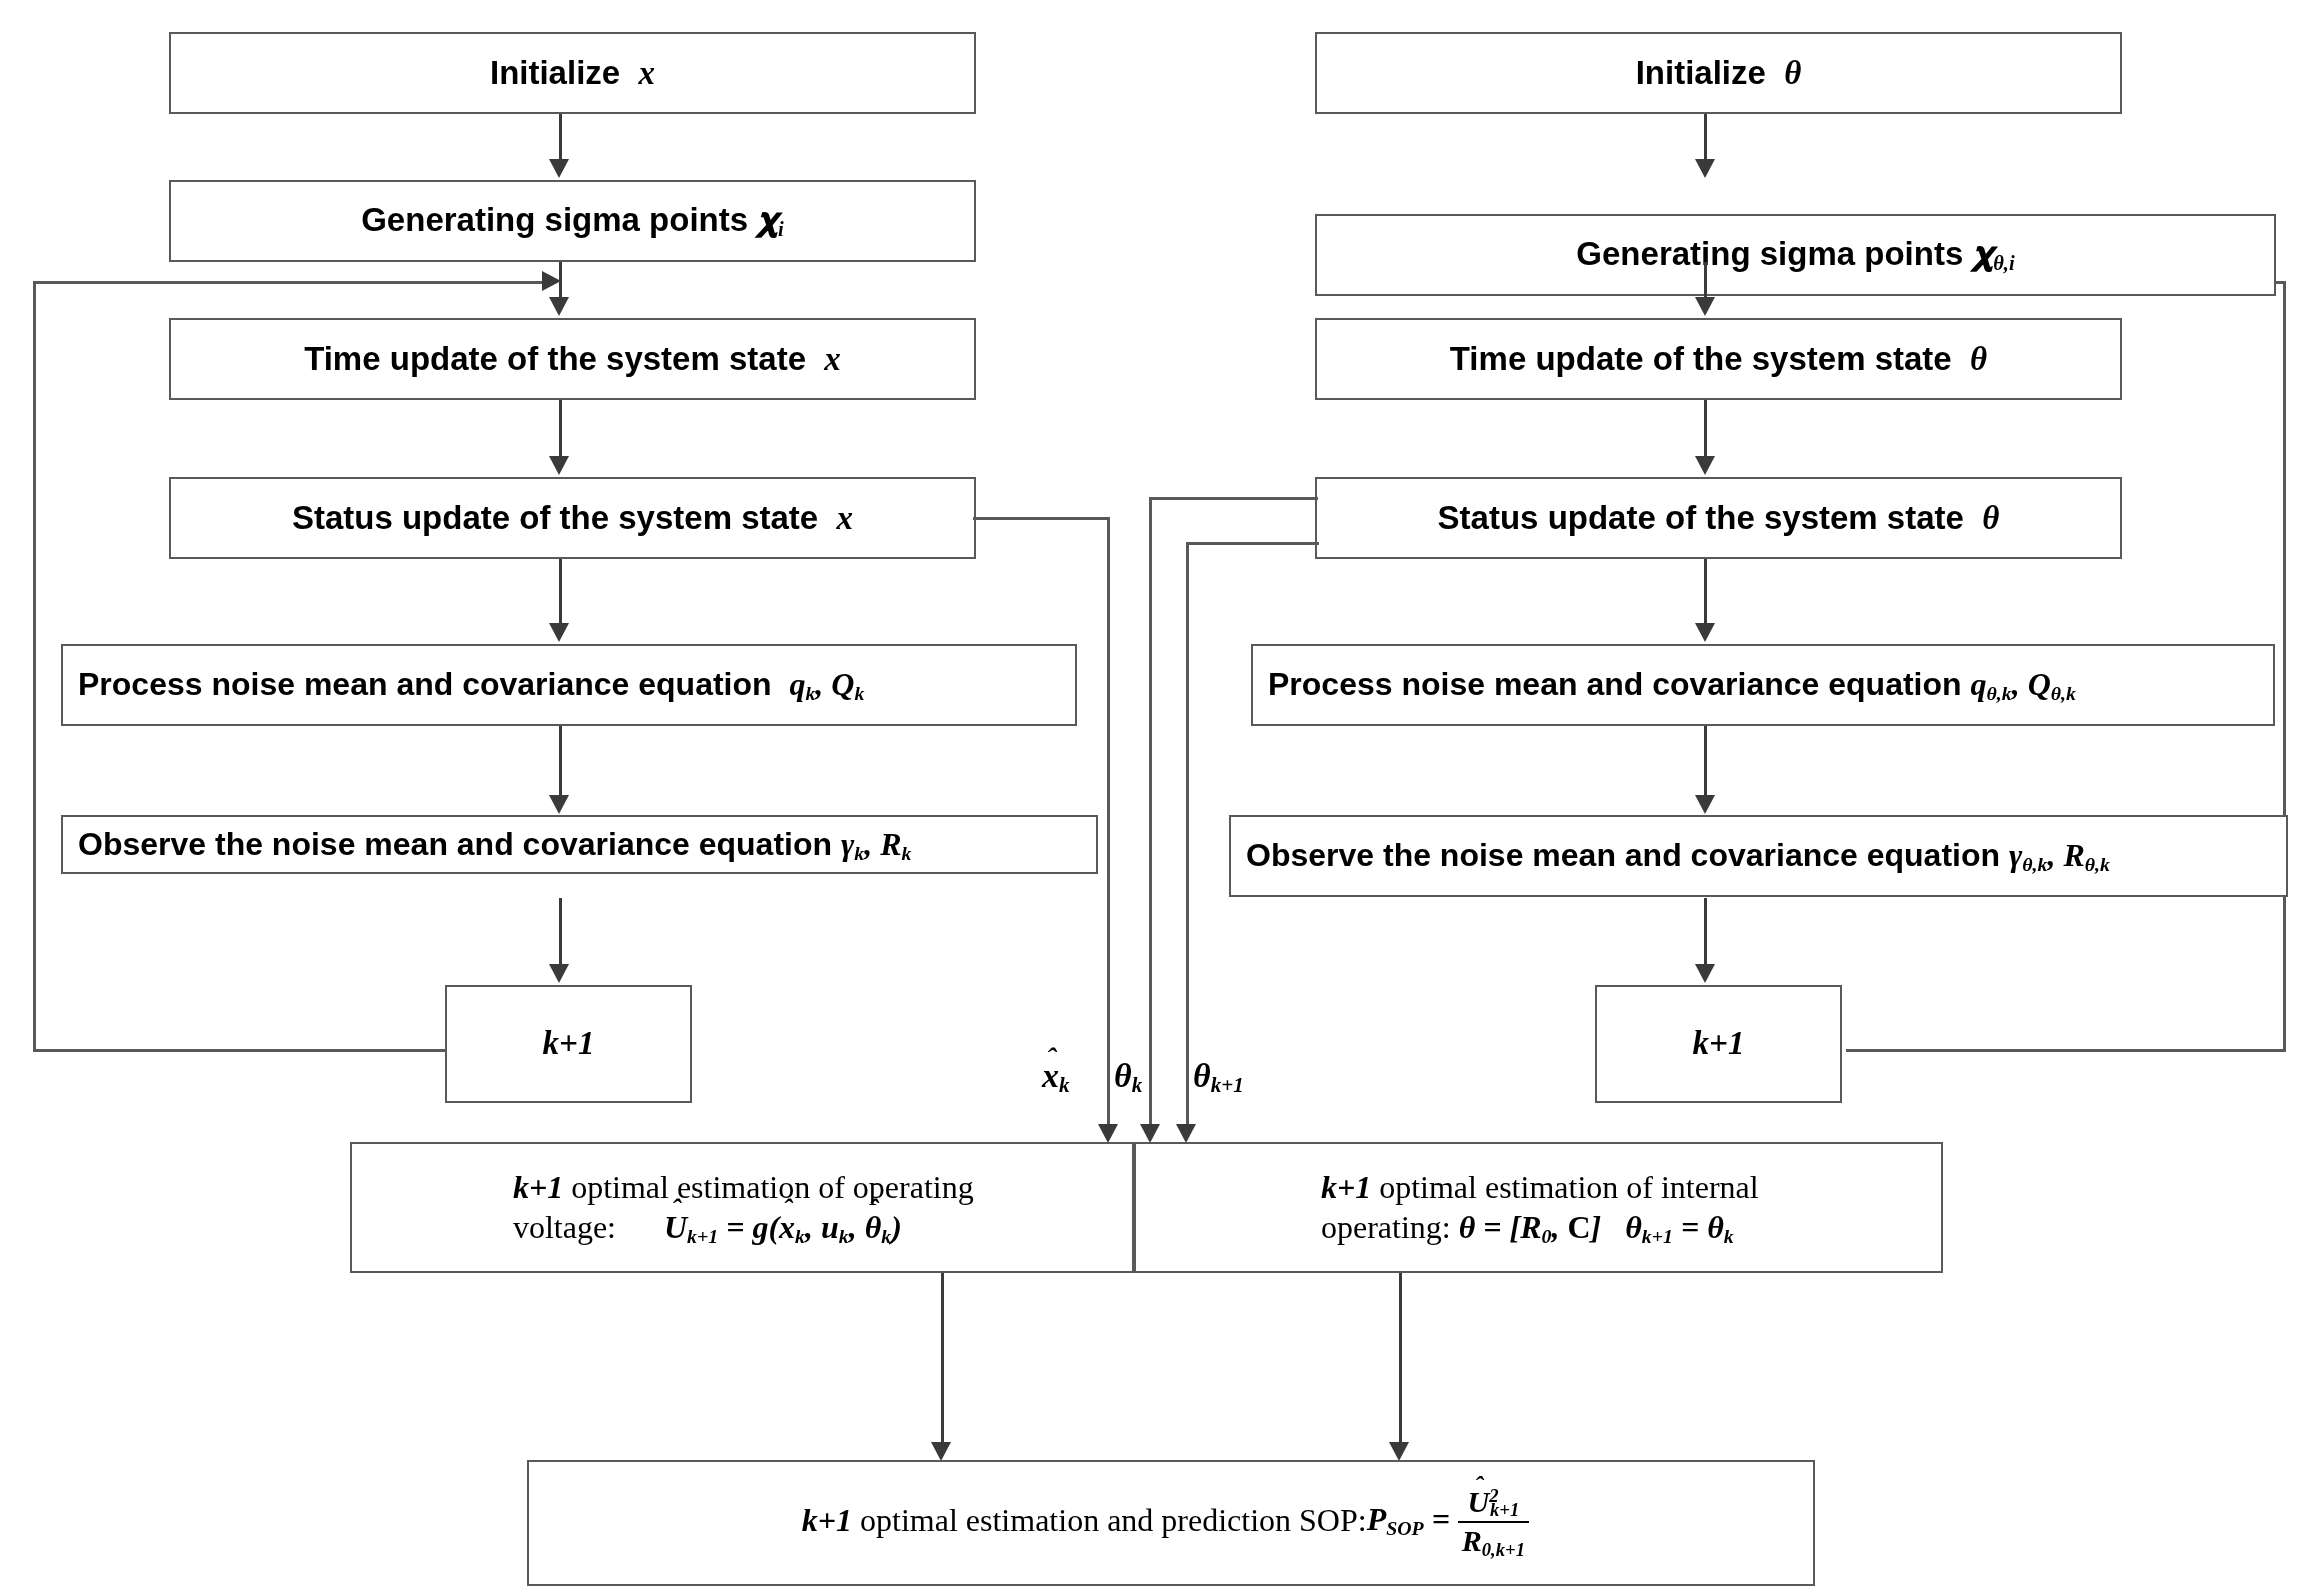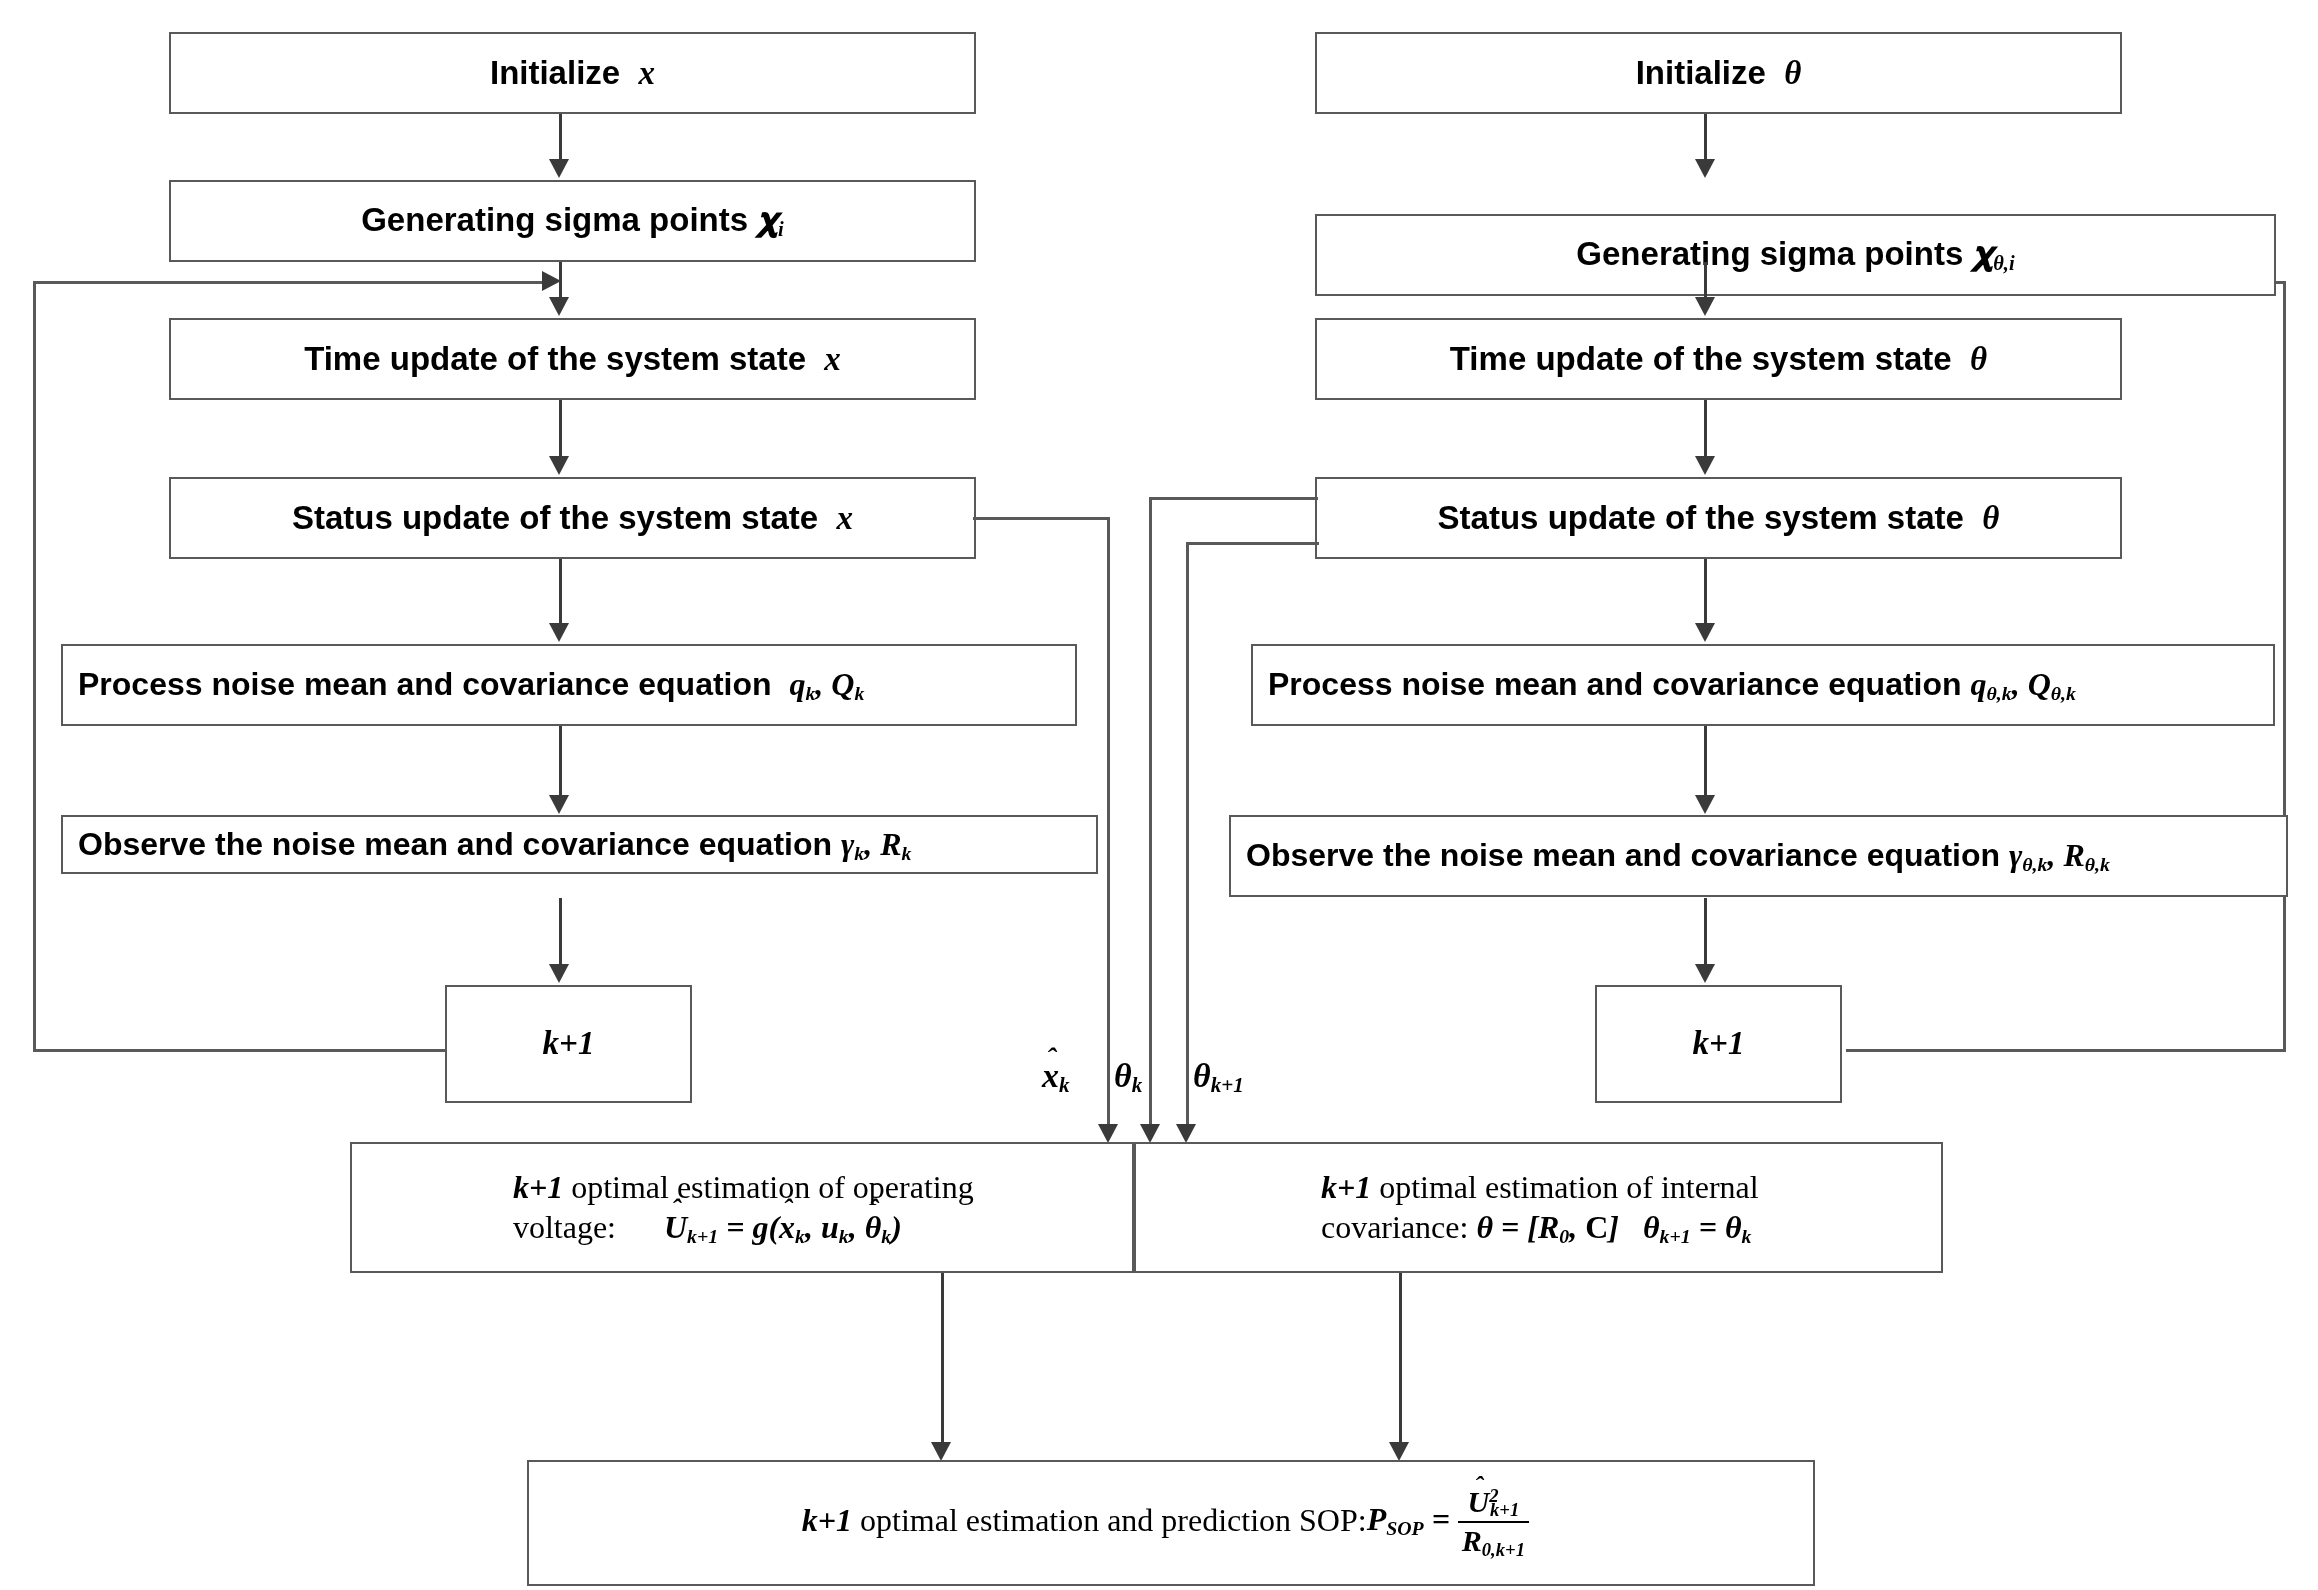--- a/index.html
+++ b/index.html
@@ -181,21 +181,21 @@
   <div class="box formula" style="left:350px;top:1142px;width:784px;height:131px;">
     <span class="inner">
       <span class="mib">k+1</span><span> optimal estimation of operating</span><br>
       <span>voltage:</span>&nbsp;&nbsp;&nbsp;&nbsp;&nbsp;&nbsp;<span class="mib"><span class="hat">U<span class="hatmark">̂</span></span><sub>k+1</sub> = g(<span class="hat">x<span class="hatmark">̂</span></span><sub>k</sub>, u<sub>k</sub>, <span class="hat">θ<span class="hatmark">̂</span></span><sub>k</sub>)</span>
     </span>
   </div>
 
   <div class="box formula" style="left:1134px;top:1142px;width:809px;height:131px;">
     <span class="inner">
       <span class="mib">k+1</span><span> optimal estimation of internal</span><br>
-      <span>covariance:</span>&nbsp;<span class="mib">θ = [R<sub>0</sub>, <span class="mup">C</span>]&nbsp;&nbsp;&nbsp;θ<sub>k+1</sub> = θ<sub>k</sub></span>
+      <span>operating:</span>&nbsp;<span class="mib">θ = [R<sub>0</sub>, <span class="mup">C</span>]&nbsp;&nbsp;&nbsp;θ<sub>k+1</sub> = θ<sub>k</sub></span>
     </span>
   </div>
 
   <div class="lnk vline" style="left:941px;top:1273px;height:171px;"></div>
   <div class="arrowdown" style="left:931px;top:1442px;"></div>
 
   <div class="lnk vline" style="left:1399px;top:1273px;height:171px;"></div>
   <div class="arrowdown" style="left:1389px;top:1442px;"></div>
 
   <div class="box formula" style="left:527px;top:1460px;width:1288px;height:126px;justify-content:center;">

